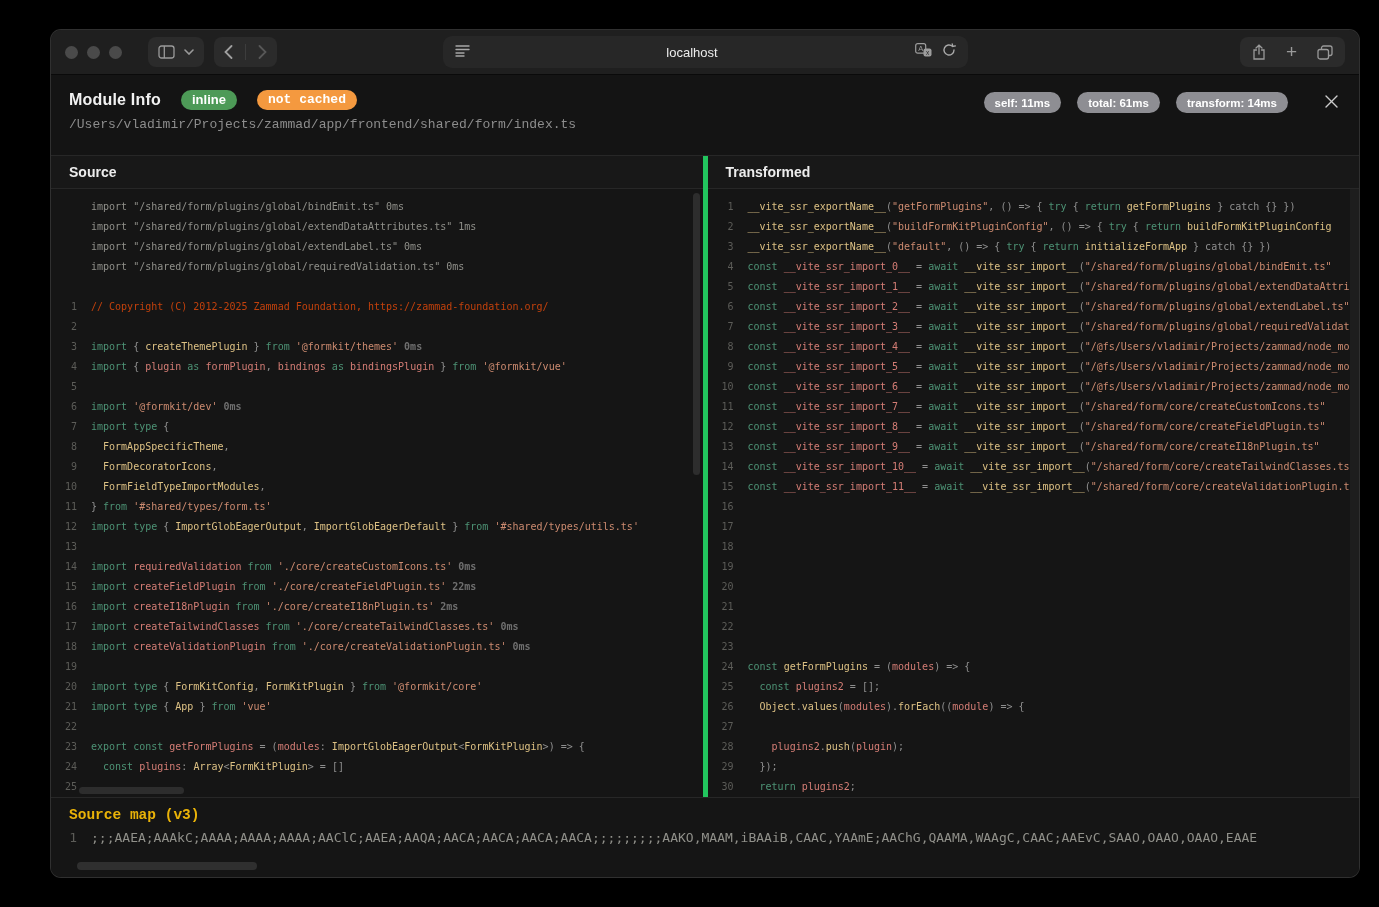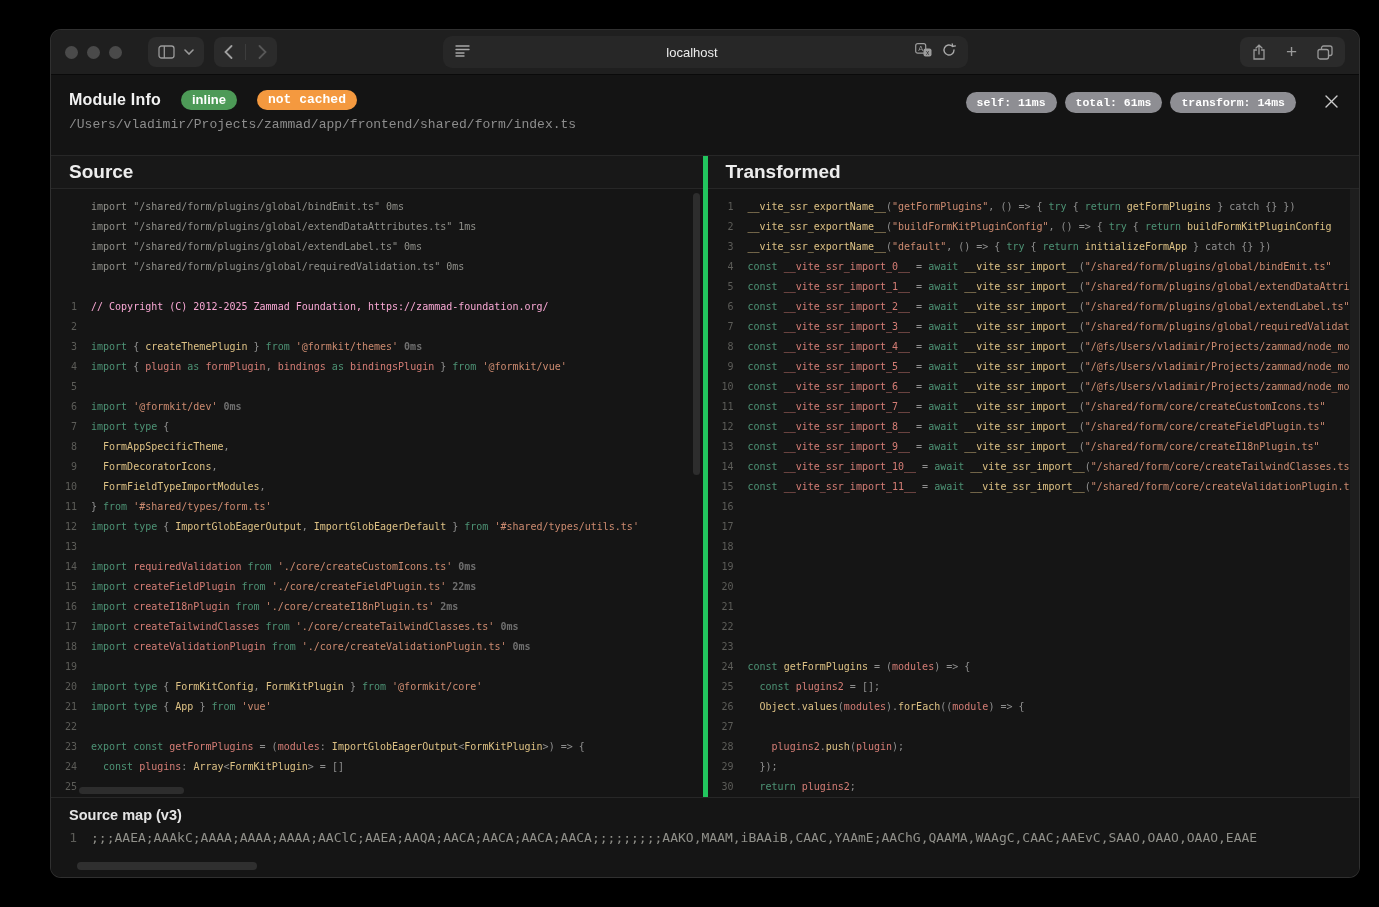--- a/index.html
+++ b/index.html
@@ -29,53 +29,53 @@
 
   
   .content { height:802px; display:flex; flex-direction:column; background:#141414; }
   .page-header { height:80px; padding:15px 16px 0 18px; display:flex; justify-content:space-between; }
   .title-row { display:flex; align-items:center; gap:20px; }
   .page-title { font-size:16px; font-weight:700; color:#f2f2f2; letter-spacing:.2px; }
   .badge { font-size:13px; font-weight:700; color:#fff; border-radius:999px; padding:3px 11px; line-height:14px; }
   .badge-green { background:#4d9a57; }
   .badge-orange { background:#f4993f;font-family:Liberation Mono, monospace; }
   .file-path { margin-top:7px; font-family:Liberation Mono, monospace; font-size:13px; color:#8d8d8d; }
-  .ph-right { display:flex; align-items:flex-start; gap:8px; padding-top:2px;font-family:Liberation Mono, monospace; }
+  .ph-right { display:flex; align-items:flex-start; gap:16px; padding-top:2px; }
   .pill { background:#8e8e93; color:#fff; font-size:11.5px; font-weight:700; border-radius:999px;
           padding:3.5px 11px; line-height:14px; white-space:nowrap; }
   .close-btn { margin-left:16px; margin-top:-2px; padding:4px; cursor:default; }
 
   
   .panels { display:flex; border-top:1px solid #272727; height:642px; min-height:0; }
   .panel { flex:1; min-width:0; display:flex; flex-direction:column; }
   .panel-right { border-left:5px solid #22c55e; }
-  .panel-title { height:33px; line-height:32px; padding:0 18px; font-size:19px; font-weight:700;
+  .panel-title { height:33px; line-height:32px; padding:0 18px; font-size:14px; font-weight:700;
                  color:#ededed; border-bottom:1px solid #272727; background:#181818; flex:none; }
   .code { flex:1; overflow:hidden; background:#151515; padding-top:8px; position:relative;
           font-family:"DejaVu Sans Mono",monospace; font-size:10px; line-height:20px; }
   .crow { display:flex; height:20px; white-space:pre; }
   .gutter { width:26px; text-align:right; color:#5c5c58; flex:none; margin-right:14px; }
   .ctext { flex:none; white-space:pre; }
 
   .tk-kw  { color:#4d9375; }
   .tk-id  { color:#d47d75; }
   .tk-yel { color:#ddc184; }
   .tk-str { color:#cd8b70; }
   .tk-pun { color:#8f8f8f; }
-  .tk-cmt { color:#f9a8d4;margin-top:36px; }
+  .tk-cmt { color:#c2410c;margin-top:36px; }
   .tk-tm  { color:#6f6f6f;font-weight:bold; }
   .tk-meta{ color:#90908a; }
 
   .v-thumb { position:absolute; right:3px; top:4px; width:7px; height:282px; background:#2d2d2d; border-radius:4px; }
   .h-thumb { position:absolute; left:28px; bottom:3px; width:105px; height:7px; background:#2d2d2d; border-radius:4px; }
   .v-track-right { position:absolute; right:0; top:0; bottom:0; width:9px; background:#1d1d1d; }
 
   
   .sourcemap { height:80px; border-top:1px solid #272727; background:#151515; position:relative; flex:none; }
-  .sm-title { padding:9px 18px 5px; font-size:14.5px; font-weight:700; color:#e5e5e5; }
+  .sm-title { padding:9px 18px 5px; font-size:14.5px; font-weight:700; color:#eab308;font-family:Liberation Mono, monospace; }
   .sm-line { display:flex; font-family:"DejaVu Sans Mono",monospace; font-size:13px; line-height:20px;
              white-space:pre; overflow:hidden; }
   .sm-thumb { position:absolute; left:26px; bottom:7px; width:180px; height:8px; background:#2f2f2f; border-radius:4px; }
 </style>
 </head>
 <body>
 
 <div class="window">
 
   <div class="titlebar">

